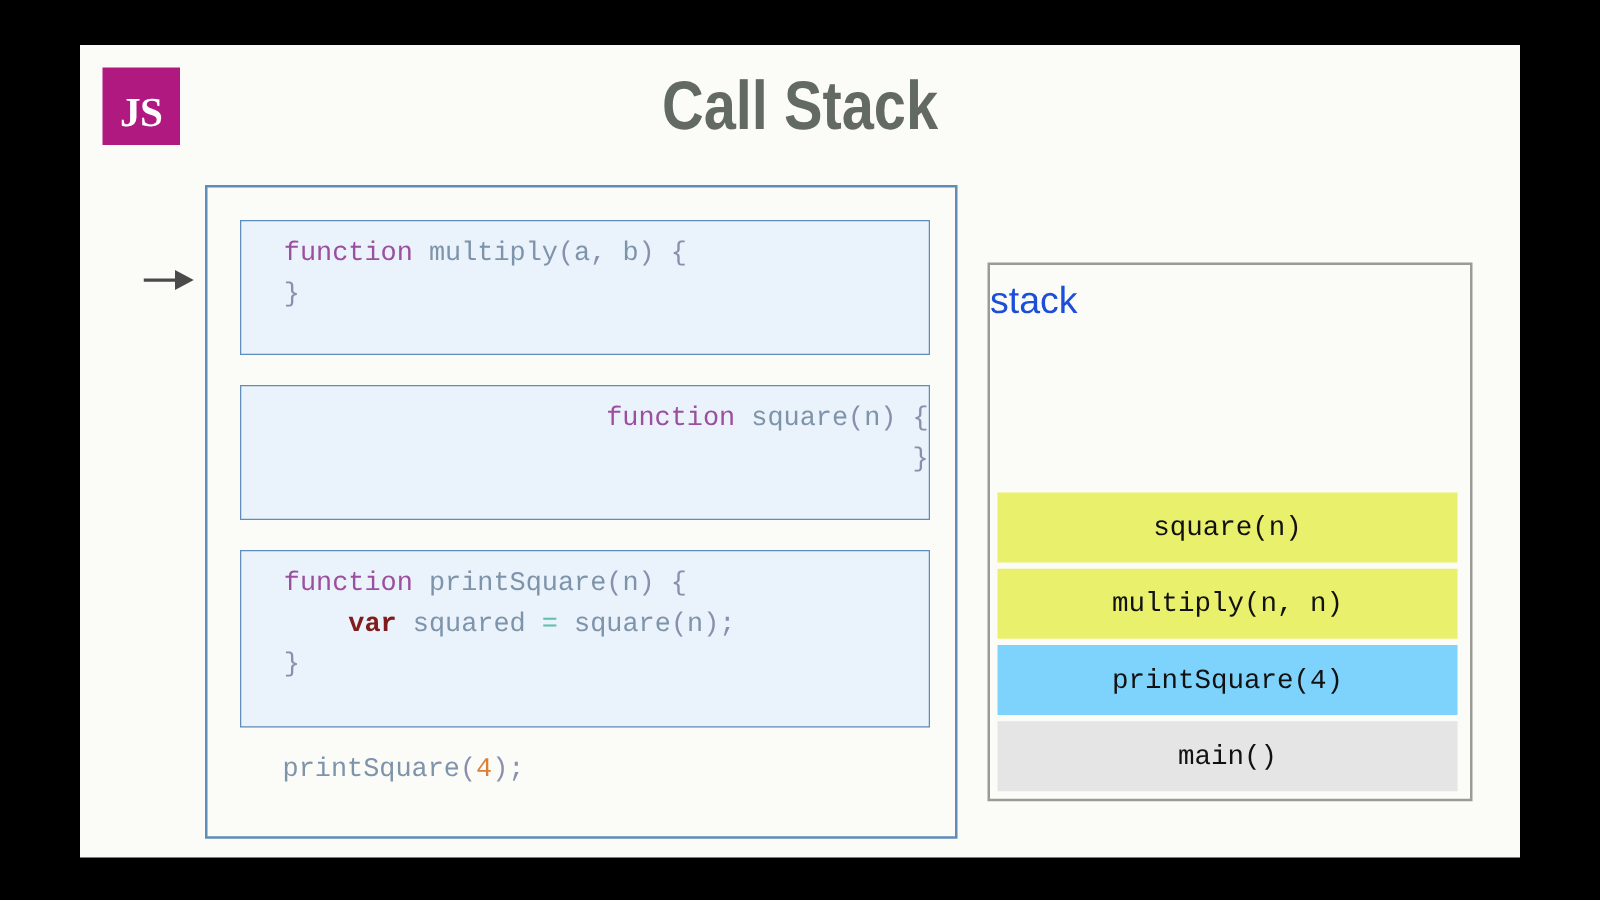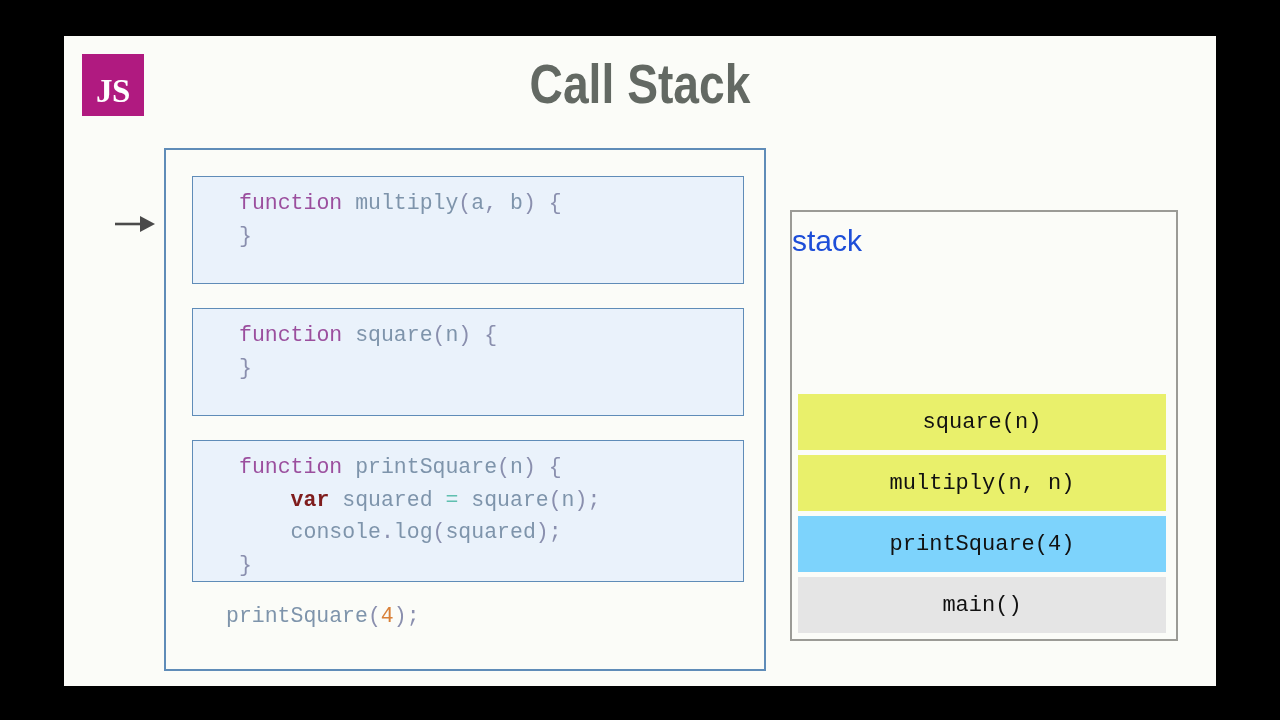--- a/index.html
+++ b/index.html
@@ -66,24 +66,24 @@
     width: 602px; height: 523px;
     border: 2px solid #5f8cb8;
     background: transparent;
   }
   .code-box {
     position: absolute;
     left: 26px;
     width: 552px;
     background: #eaf2fb;
     border: 1px solid #5f8cb8;
-    padding: 10px 0 10px 12px;
+    padding: 10px 0 10px 0;
   }
   #code-box-0 { top: 26px;  height: 108px; }
-  #code-box-1 { top: 158px; height: 108px; }
+  #code-box-1 { top: 158px; height: 108px; text-align: right; }
   #code-box-2 { top: 290px; height: 142px; }
 
   .code-line, .code-tail {
     font-family: "Liberation Mono", "DejaVu Sans Mono", monospace;
     font-size: 21.5px;
     line-height: 32.5px;
     white-space: pre;
     padding-left: 34px;
     color: #7e94ab;
   }
@@ -160,21 +160,20 @@
         <div class="code-line"><span class="kw">function</span><span class="id"> </span><span class="id">multiply</span><span class="pun">(</span><span class="id">a</span><span class="pun">, </span><span class="id">b</span><span class="pun">) {</span></div>
         <div class="code-line"><span class="pun">}</span></div>
       </div>
     <div class="code-box" id="code-box-1">
         <div class="code-line"><span class="kw">function</span><span class="id"> </span><span class="id">square</span><span class="pun">(</span><span class="id">n</span><span class="pun">) {</span></div>
         <div class="code-line"><span class="pun">}</span></div>
       </div>
     <div class="code-box" id="code-box-2">
         <div class="code-line"><span class="kw">function</span><span class="id"> </span><span class="id">printSquare</span><span class="pun">(</span><span class="id">n</span><span class="pun">) {</span></div>
         <div class="code-line"><span class="id">    </span><span class="kw-b">var</span><span class="id"> </span><span class="id">squared</span><span class="id"> </span><span class="op">=</span><span class="id"> </span><span class="id">square</span><span class="pun">(</span><span class="id">n</span><span class="pun">);</span></div>
-        <div class="code-line"><span class="id">    </span><span class="id">console</span><span class="pun">.</span><span class="id">log</span><span class="pun">(</span><span class="id">squared</span><span class="pun">);</span></div>
         <div class="code-line"><span class="pun">}</span></div>
       </div>
     <div id="code-tail">
         <div class="code-line"><span class="id">printSquare</span><span class="pun">(</span><span class="num">4</span><span class="pun">);</span></div>
       </div>
   </div>
 
   <div id="stack-panel">
     <div id="stack-title">stack</div>
     <div id="stack-frames">

